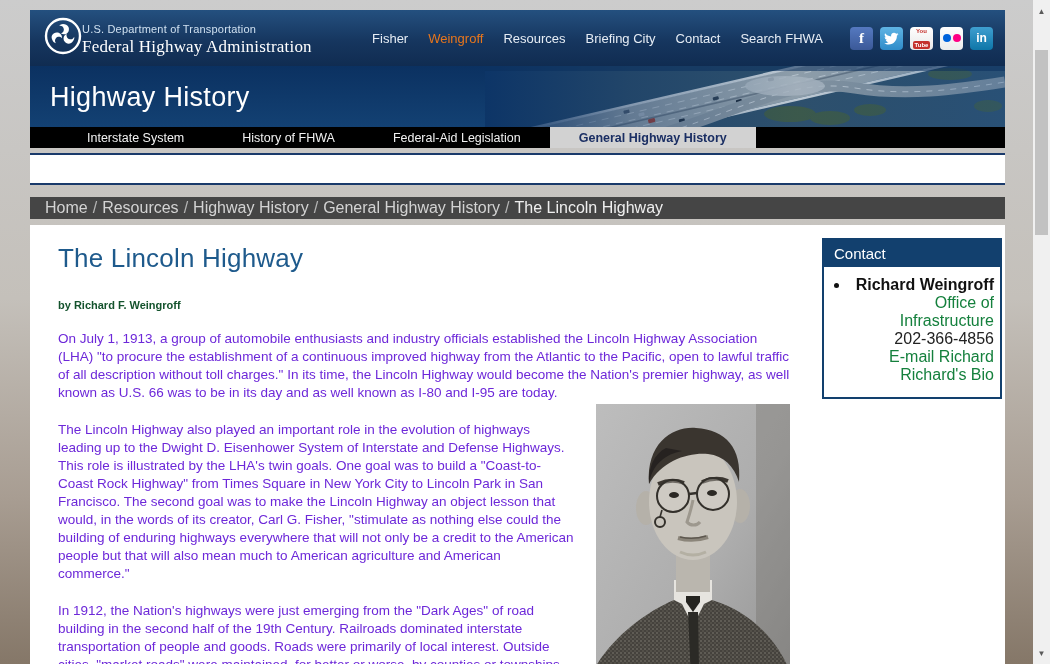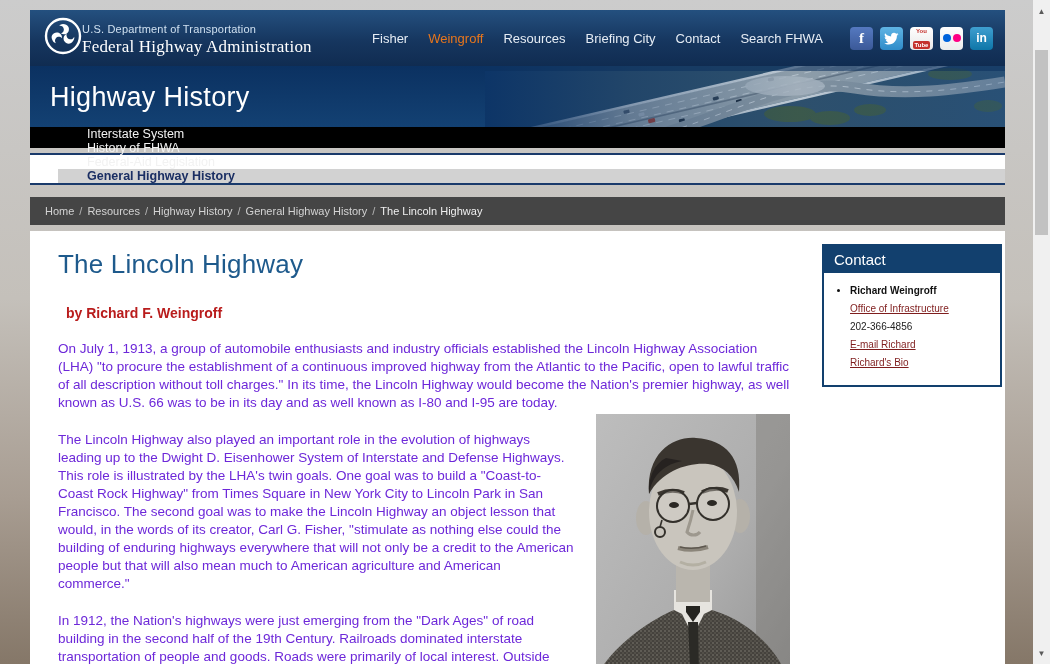--- a/index.html
+++ b/index.html
@@ -46,60 +46,60 @@
 
   
   .banner { height:61px; background:linear-gradient(180deg,#0b3161 0%,#134173 100%); position:relative; overflow:hidden; }
   .banner-photo { position:absolute; right:0; top:0; height:61px; width:520px; }
   .banner-title {
     position:absolute; left:20px; top:50%; transform:translateY(-50%);
     color:#ffffff; font-size:27px; letter-spacing:.3px; z-index:2;
   }
 
   
-  .tab-bar { height:21px; background:#000000; display:flex; align-items:stretch; padding-left:28px;flex-direction:column; }
+  .tab-bar { height:21px; background:#000000; display:flex; align-items:stretch; padding-left:28px; }
   .tab {
     display:flex; align-items:center; padding:0 29px; font-size:12.5px; color:#f2f2f2; cursor:pointer;
     white-space:nowrap;
   }
   .tab.active { background:#d2d2d2; color:#1a2e63; font-weight:bold; }
 
   
   .sub-bar { margin-top:5px; height:32px; background:#ffffff; border-top:2px solid #1a3a6b; border-bottom:2px solid #1a3a6b; }
 
   
   .breadcrumb {
-    margin-top:12px; height:28px; background:#454545; color:#c9c9c9;
-    font-size:11px; display:flex; align-items:center; padding-left:15px;
+    margin-top:12px; height:22px; background:#454545; color:#c9c9c9;
+    font-size:16px; display:flex; align-items:center; padding-left:15px;
   }
   .breadcrumb a { color:#d3d3d3; text-decoration:none; cursor:pointer; }
   .breadcrumb .sep { margin:0 5px; color:#b5b5b5; }
   .breadcrumb .current { color:#efefef; }
 
   
   .content { margin-top:6px; background:#ffffff; height:439px; position:relative; overflow:hidden; }
   .article { margin-left:28px; padding-top:18px; width:732px; }
   .article h1 { font-size:26px; font-weight:normal; color:#1e5a8c; letter-spacing:.2px; }
-  .byline { margin-top:25px; font-size:14px; font-weight:bold; color:#b91c1c;margin-left:8px; }
+  .byline { margin-top:25px; font-size:11px; font-weight:bold; color:#14532d; }
   .article p { margin-top:19px; font-size:13.5px; line-height:18px; color:#6d28d9; }
   .portrait {
     float:right; width:194px; height:320px; margin-left:20px; margin-top:2px; margin-bottom:4px;
   }
 
   
   .contact-box {
     position:absolute; top:13px; right:3px; width:180px;
     border:2px solid #12406e; background:#ffffff;
   }
   .contact-header { background:#12406e; color:#ffffff; font-size:15px; padding:5px 10px; }
   .contact-body { padding:9px 6px 13px 6px; }
   .contact-body ul { list-style:disc; padding-left:20px; }
-  .contact-body li { font-size:10px; line-height:18px; color:#111; }
+  .contact-body li { font-size:16px; line-height:18px; color:#111;text-align:right; }
   .c-name { font-weight:bold; color:#111111; }
-  .contact-body a { color:#7f1d1d; text-decoration:underline; cursor:pointer; display:block; }
+  .contact-body a { color:#15803d; cursor:pointer; display:block; }
   .c-phone { color:#222; }
 
   
   .scrollbar { position:absolute; right:0; top:0; width:17px; height:664px; background:#f0f0f0; }
   .scroll-btn { position:absolute; left:0; width:17px; height:18px; display:flex; align-items:center; justify-content:center; color:#5a5a5a; font-size:8px; cursor:pointer; }
   .scroll-up { top:2px; }
   .scroll-down { bottom:2px; }
   .scroll-thumb { position:absolute; left:2px; top:50px; width:13px; height:185px; background:#c2c2c2; cursor:pointer; }
 </style>
 </head>

